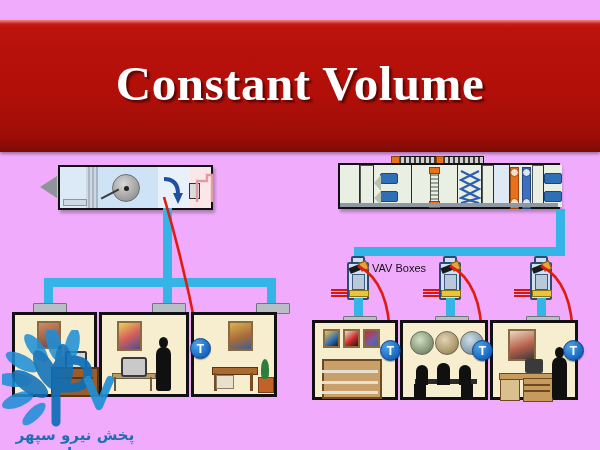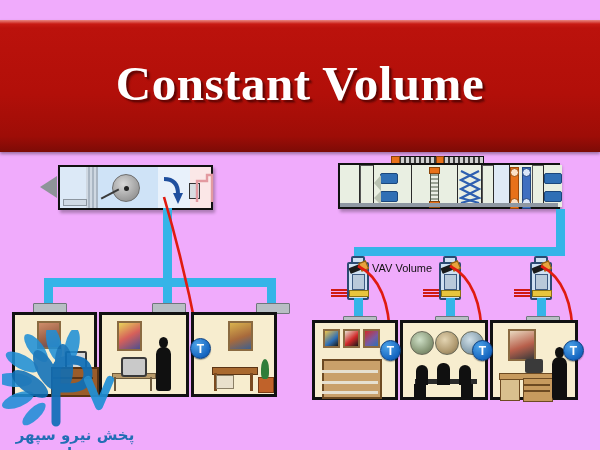--- a/index.html
+++ b/index.html
@@ -275,21 +275,21 @@
       <div class="vav-yellow"></div>
     </div>
     <div class="reheat" style="left:514px;top:289px;">
       <i style="top:0;"></i>
         <i style="top:3px;"></i>
         <i style="top:6px;"></i>
     </div>
     <div class="duct duct-v" style="left:537px;top:298px;height:18px;"></div>
     <div class="diffuser" style="left:526px;top:316px;"></div>
 
-    <div class="label-vav" style="left:372px;top:262px;">VAV Volume</div>
+    <div class="label-vav" style="left:372px;top:262px;">VAV Boxes</div>
 
     <svg style="position:absolute;left:356px;top:264px;" width="46" height="86" viewBox="0 0 46 86">
       <path d="M2 2 Q34 18 34 78" stroke="#e01b10" stroke-width="2.6" fill="none"></path>
     </svg>
     <svg style="position:absolute;left:448px;top:264px;" width="46" height="86" viewBox="0 0 46 86">
       <path d="M2 2 Q34 18 34 78" stroke="#e01b10" stroke-width="2.6" fill="none"></path>
     </svg>
     <svg style="position:absolute;left:539px;top:264px;" width="46" height="86" viewBox="0 0 46 86">
       <path d="M2 2 Q34 18 34 78" stroke="#e01b10" stroke-width="2.6" fill="none"></path>
     </svg>

